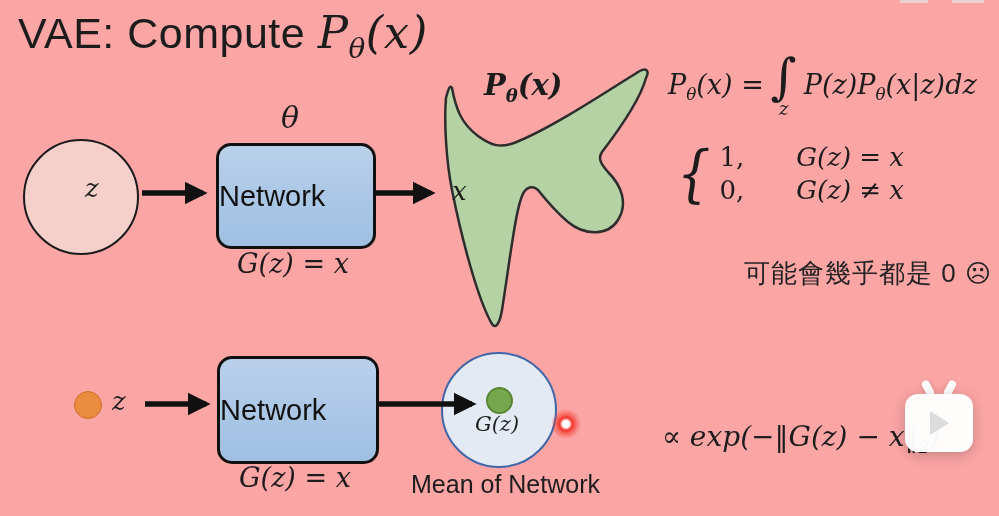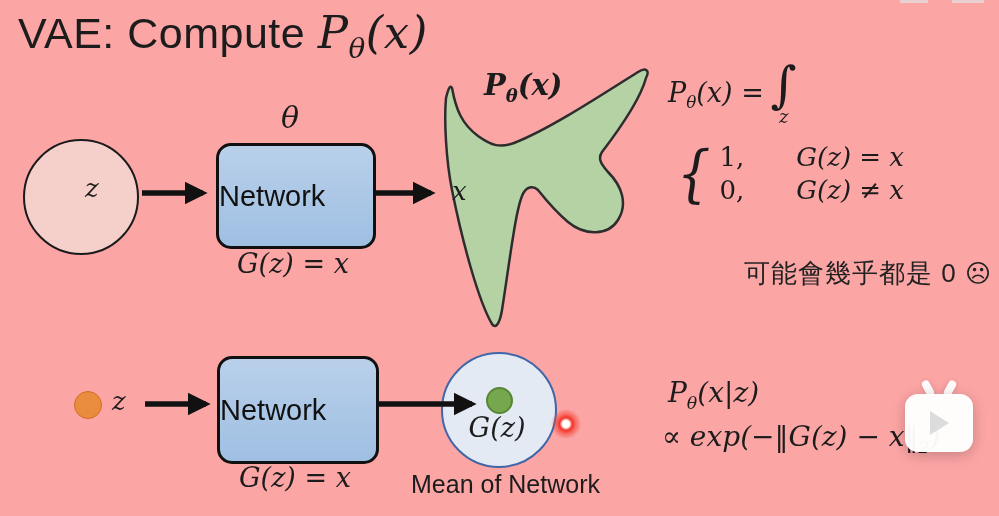--- a/index.html
+++ b/index.html
@@ -25,41 +25,41 @@
   .lbl{z-index:6;white-space:nowrap;}
   .theta1{left:281px;top:100px;font-size:30px;}
   .g-eq{font-size:27px;text-align:center;}
   .g1{left:216px;top:248px;width:154px;}
   .g2{left:217px;top:462px;width:156px;}
   .z1{left:85px;top:173px;font-size:26px;}
   .z2{left:112px;top:386px;font-size:26px;}
   .blob-title{left:484px;top:68px;font-size:29px;font-weight:bold;}
   .blob-x{left:452px;top:176px;font-size:26px;}
   
-  .f1{left:668px;top:56px;display:flex;align-items:center;gap:7px;font-size:27px;z-index:6;margin-top:8px;}
+  .f1{left:668px;top:56px;display:flex;align-items:center;gap:7px;font-size:27px;z-index:6;}
   .int-wrap{display:flex;flex-direction:column;align-items:center;line-height:1;}
   .int-sign{font-size:50px;line-height:0.85;}
   .int-sub{font-size:18px;margin-top:1px;}
   .f2{left:664px;top:142px;display:flex;align-items:center;font-size:27px;z-index:6;}
   .brace{font-size:62px;font-weight:300;line-height:0.9;margin:0 6px 0 10px;transform:scaleX(0.85);}
   .cases{display:grid;grid-template-columns:auto auto;column-gap:52px;row-gap:3px;font-size:26px;}
   .case-val{font-style:normal;font-family:"DejaVu Serif",serif;}
   .cn-note{left:700px;top:256px;width:292px;text-align:right;font-size:26px;color:#222;z-index:6;
     font-family:"Liberation Sans","DejaVu Sans",sans-serif;letter-spacing:1px;}
   .face{font-family:"DejaVu Sans",sans-serif;font-size:25px;}
   .f4a{left:668px;top:376px;font-size:28px;z-index:6;}
   .f4b{left:662px;top:420px;font-size:28px;z-index:6;}
   
   .orange-dot{left:74px;top:391px;width:26px;height:26px;border-radius:50%;
     border:1.5px solid #cf6e22;z-index:6;}
   .blue-circle{left:441px;top:352px;width:112px;height:112px;border-radius:50%;
     border:2.5px solid #4066a8;z-index:1;}
   .green-dot{left:486px;top:387px;width:23px;height:23px;border-radius:50%;
     border:2px solid #598634;z-index:6;}
-  .gz-label{left:441px;top:412px;width:112px;text-align:center;font-size:27px;z-index:6;font-style:italic;}
+  .gz-label{left:441px;top:412px;width:112px;text-align:center;font-size:21px;z-index:6;font-style:italic;}
   .laser{left:551px;top:409px;width:30px;height:30px;z-index:7;border-radius:50%;
     background:radial-gradient(circle,#ffffff 0 16%,#f2352a 30%,rgba(242,60,45,0.55) 46%,rgba(255,90,60,0) 72%);}
   .mean{left:403px;top:470px;width:205px;text-align:center;font-size:25px;z-index:6;}
   
   .tv{left:902px;top:378px;width:76px;height:76px;z-index:10;pointer-events:auto;cursor:pointer;}
   .tv-body{position:absolute;left:3px;top:16px;width:68px;height:58px;border-radius:13px;
     background:rgba(255,255,255,0.96);box-shadow:0 3px 14px rgba(0,0,0,0.22);}
   .tv-ear{position:absolute;width:8px;height:17px;border-radius:4px;background:rgba(255,255,255,0.96);
     box-shadow:0 1px 5px rgba(0,0,0,0.15);}
   .ear-l{left:22px;top:2px;transform:rotate(-28deg);}
@@ -111,35 +111,35 @@
 
   <div class="abs lbl math blob-title"><span>P</span><sub>θ</sub><span>(x)</span></div>
   <div class="abs lbl math blob-x">x</div>
 
   <div class="abs f1 math">
     <span><span>P</span><sub>θ</sub><span>(x) =</span></span>
     <span class="int-wrap">
       <span class="int-sign">∫</span>
       <span class="int-sub">z</span>
     </span>
+    <span><span>P(z)P</span><sub>θ</sub><span>(x|z)dz</span></span>
   </div>
 
   <div class="abs f2 math">
     <span class="brace">{</span>
     <span class="cases">
       <span class="case-val">1,</span>
       <span>G(z) = x</span>
       <span class="case-val">0,</span>
       <span>G(z) ≠ x</span>
     </span>
   </div>
 
   <div class="abs cn-note"><span>可能會幾乎都是 0 </span><span class="face">☹</span></div>
 
-  <div class="abs math f4a"><span>P</span><sub>θ</sub><span>(x|z)</span></div>
   <div class="abs math f4b"><span>∝ exp(−‖G(z) − x‖</span><sub>2</sub><span>)</span></div>
 
   <div class="abs orange-dot" style="background: rgb(234, 140, 61);"></div>
   <div class="abs lbl math z2">z</div>
 
   <div class="abs net-box box2" style="background:linear-gradient(#b9d0ea,#9fbfe2);">
     <span>Network</span>
   </div>
   <div class="abs lbl math g-eq g2">G(z) = x</div>
 

